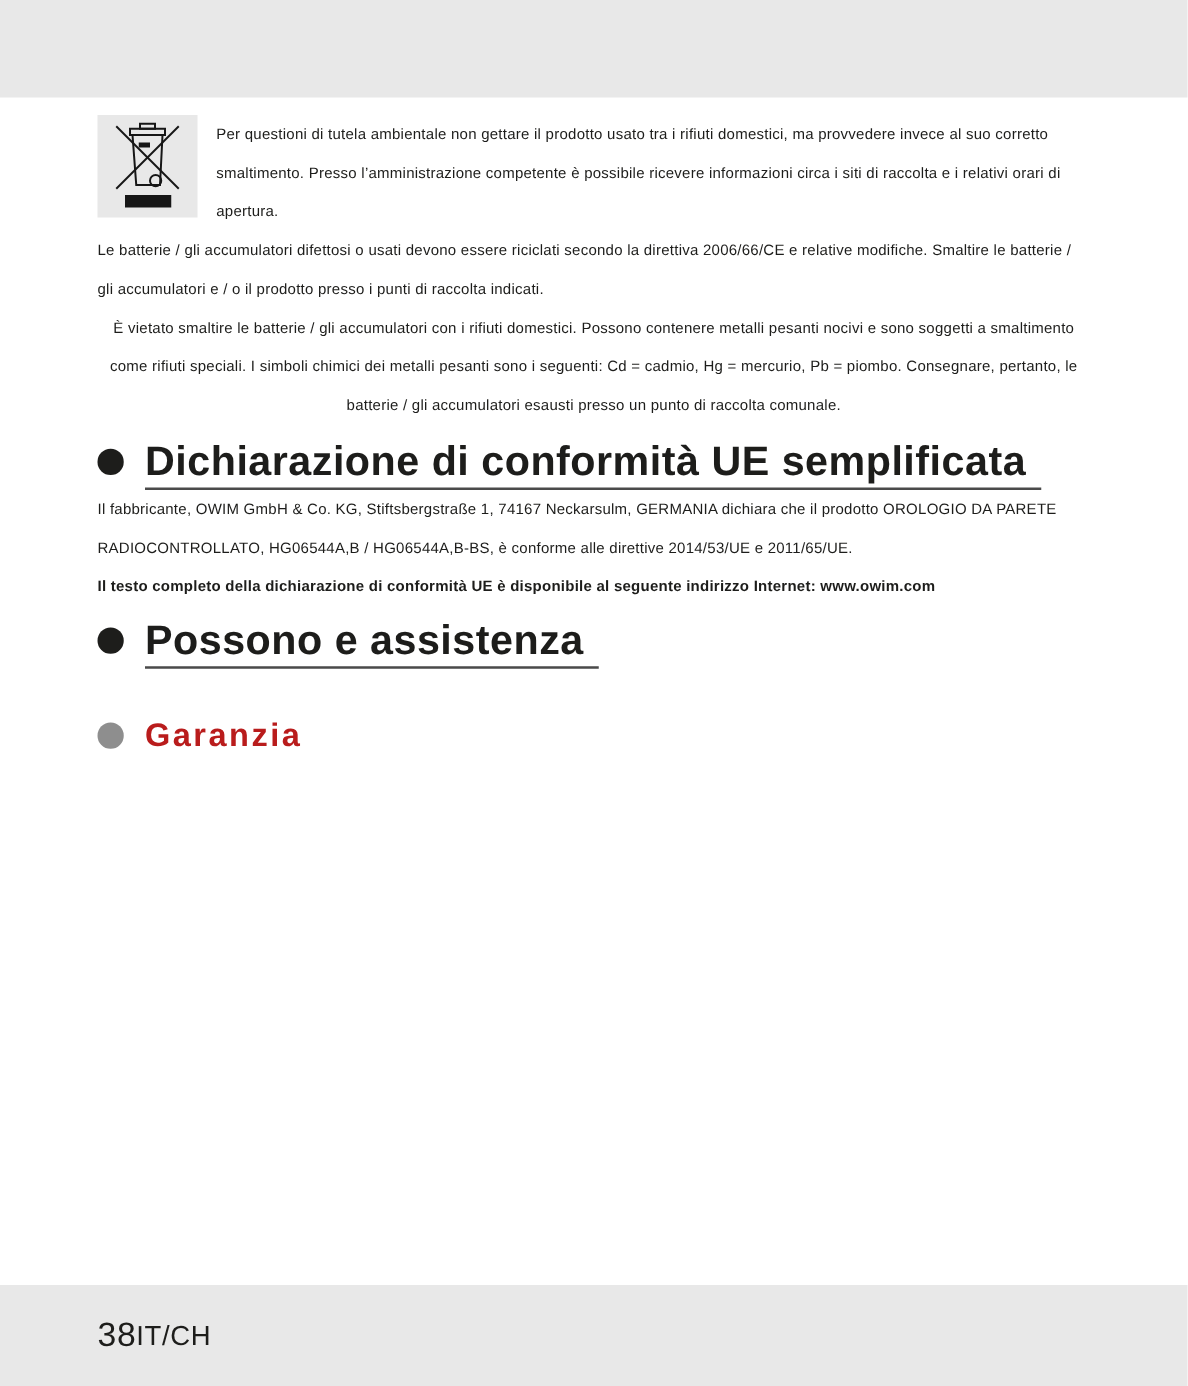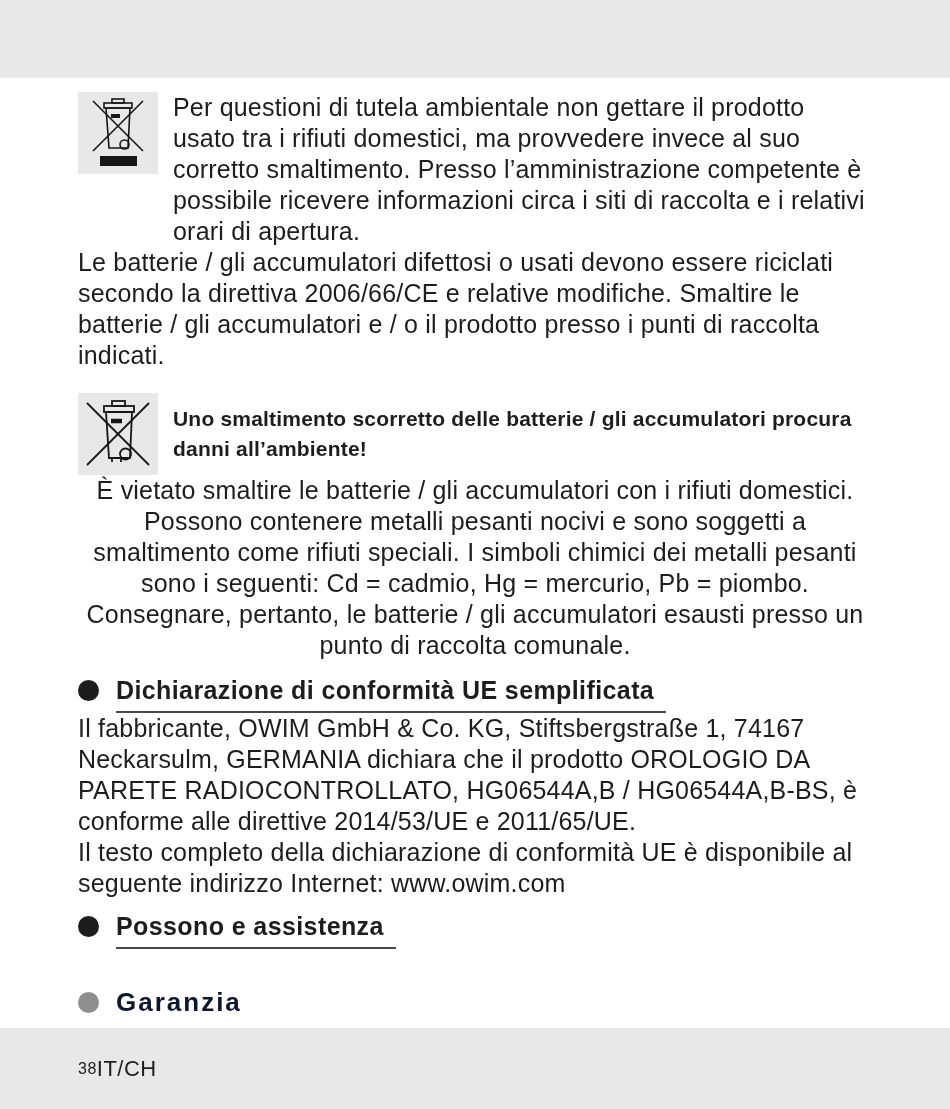--- a/index.html
+++ b/index.html
@@ -8,21 +8,21 @@
     width: 950px; height: 1109px; position: relative; overflow: hidden;
     background: #ffffff; color: #1d1d1b;
     font-family: "Liberation Sans", sans-serif;
   }
   .band-top    { position: absolute; top: 0; left: 0; width: 950px; height: 78px; background: #e8e8e8; }
   .band-bottom { position: absolute; bottom: 0; left: 0; width: 950px; height: 81px; background: #e8e8e8; }
 
   .content { position: absolute; top: 78px; left: 78px; width: 794px; }
 
   p.body-text {
-    font-size: 25px; line-height: 31px; margin: 0; letter-spacing: 0.2px;
+    font-size: 12px; line-height: 31px; margin: 0; letter-spacing: 0.2px;
   }
 
   .media-row { display: flex; }
   .icon-box {
     width: 80px; height: 82px; background: #e8e8e8; flex: 0 0 auto;
     display: flex; align-items: center; justify-content: center; margin-right: 15px;
   }
   .row-env { margin-top: 14px; align-items: flex-start; }
   .row-env .body-text { width: 699px; }
 
@@ -36,40 +36,40 @@
 
   .p-details { margin-top: 16px; text-align: center; }
 
   .section-heading { display: flex; align-items: flex-start; margin: 0; }
   .h-declaration { margin-top: 14px; }
   .bullet {
     width: 21px; height: 21px; border-radius: 50%; background: #1d1d1b;
     flex: 0 0 auto; margin-top: 5px;
   }
   .heading-text {
-    margin-left: 17px; font-size: 25px; line-height: 30px; font-weight: bold;
+    margin-left: 17px; font-size: 33px; line-height: 30px; font-weight: bold;
     letter-spacing: 0.4px; border-bottom: 2px solid #4a4a4a;
     padding: 0 12px 6px 0;
   }
   .p-manufacturer { margin-top: 10px; }
-  .p-fulltext { margin-top: 10px; }
+  .p-fulltext { margin-top: 10px; font-weight: bold; }
   .h-warranty { margin-top: 12px; }
 
   .sub-heading { margin-top: 38px; }
   .sub-heading .bullet { background: #8e8e8e; }
   .sub-heading .heading-text {
-    color: #0f172a; border-bottom: none; padding-bottom: 0;
+    color: #b91c1c; border-bottom: none; padding-bottom: 0;
     font-size: 26px; letter-spacing: 2px;
   }
 
   .footer-row {
     position: absolute; bottom: 0; left: 0; width: 950px; height: 81px;
     display: flex; align-items: center; padding-left: 78px;
   }
-  .footer-page   { font-size: 16px; letter-spacing: 0.5px; }
+  .footer-page   { font-size: 27px; letter-spacing: 0.5px; }
   .footer-region { font-size: 22px; letter-spacing: 0.5px; }
 
   svg .stroke { stroke: #161616; fill: none; }
 </style>
 </head>
 <body>
 
 <div class="band-top"></div>
 
 <div class="content">
@@ -87,37 +87,20 @@
           <line x1="65" y1="9" x2="15" y2="59"></line>
         </g>
         <rect x="22" y="64" width="37" height="10" fill="#161616"></rect>
       </svg>
     </div>
     <p class="body-text">Per questioni di tutela ambientale non gettare il prodotto usato tra i rifiuti domestici, ma provvedere invece al suo corretto smaltimento. Presso l’amministrazione competente è possibile ricevere informazioni circa i siti di raccolta e i relativi orari di apertura.</p>
   </div>
 
   <p class="body-text p-batteries">Le batterie / gli accumulatori difettosi o usati devono essere riciclati secondo la direttiva 2006/66/CE e relative modifiche. Smaltire le batterie / gli accumulatori e / o il prodotto presso i punti di raccolta indicati.</p>
 
-  <div class="media-row row-warning">
-    <div class="icon-box">
-      <svg width="78" height="80" viewBox="0 0 78 80" aria-hidden="true">
-        <g class="stroke" stroke-width="1.8">
-          <rect x="33" y="7" width="13" height="5"></rect>
-          <rect x="25" y="12" width="30" height="6"></rect>
-          <path d="M27 18 L53 18 L51 64 L30 64 Z"></path>
-          <line x1="32" y1="27" x2="43" y2="27" stroke-width="4.5"></line>
-          <circle cx="46.5" cy="60" r="5.5"></circle>
-          <path d="M33 64 L33 68 M42 64 L42 68"></path>
-          <line x1="8" y1="9" x2="70" y2="71"></line>
-          <line x1="70" y1="9" x2="8" y2="71"></line>
-        </g>
-      </svg>
-    </div>
-    <p class="warning-text">Uno smaltimento scorretto delle batterie / gli accumulatori procura danni all’ambiente!</p>
-  </div>
 
   <p class="body-text p-details">È vietato smaltire le batterie / gli accumulatori con i rifiuti domestici. Possono contenere metalli pesanti nocivi e sono soggetti a smaltimento come rifiuti speciali. I simboli chimici dei metalli pesanti sono i seguenti: Cd = cadmio, Hg = mercurio, Pb = piombo. Consegnare, pertanto, le batterie / gli accumulatori esausti presso un punto di raccolta comunale.</p>
 
   <div class="section-heading h-declaration">
     <span class="bullet"></span>
     <span class="heading-text">Dichiarazione di conformità UE semplificata</span>
   </div>
 
   <p class="body-text p-manufacturer">Il fabbricante, OWIM GmbH &amp; Co. KG, Stiftsbergstraße 1, 74167 Neckarsulm, GERMANIA dichiara che il prodotto OROLOGIO DA PARETE RADIOCONTROLLATO, HG06544A,B / HG06544A,B-BS, è conforme alle direttive 2014/53/UE e 2011/65/UE.</p>
 

